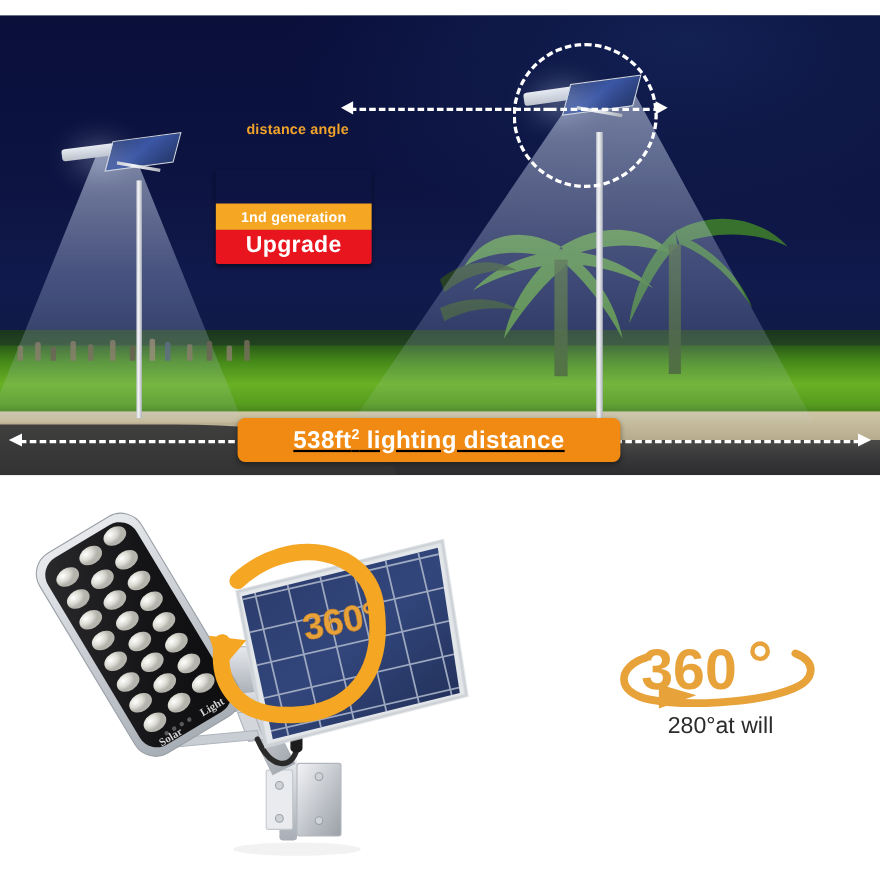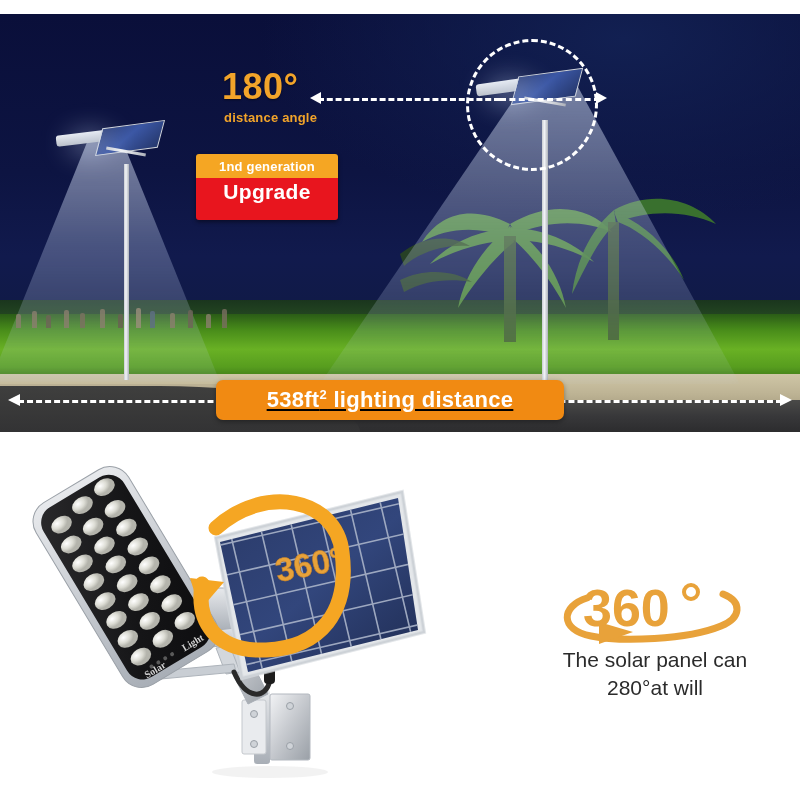--- a/index.html
+++ b/index.html
@@ -53,23 +53,23 @@
     border:1px solid #cfd5de;}
 
   
   .ann-180{position:absolute;left:222px;top:55px;color:#F2A42A;font-weight:bold;
     font-size:36px;letter-spacing:.5px;line-height:1;text-shadow:0 1px 2px rgba(0,0,0,.45);}
   .ann-180-sub{position:absolute;left:224px;top:96px;color:#F2A42A;font-size:13px;
     font-weight:bold;letter-spacing:.2px;}
   .badge-wrap{position:absolute;left:196px;top:140px;width:142px;border-radius:3px;overflow:hidden;
     box-shadow:0 2px 4px rgba(0,0,0,.45);}
   .badge-a{background:#F5A623;color:#ffffff;font-weight:bold;font-size:13px;text-align:center;
-    padding:5px 0 4px;letter-spacing:.2px;}
+    padding:5px 0 4px;letter-spacing:.2px;margin-top:31px;}
   .badge-b{background:#E8151E;color:#ffffff;font-weight:bold;font-size:21px;text-align:center;
-    padding:2px 0 16px;letter-spacing:.3px;}
+    padding:2px 0 5px;letter-spacing:.3px;}
 
   .dash-h{position:absolute;left:318px;top:84px;width:182px;height:0;
     border-top:3px dashed #ffffff;}
   .dash-arrow-l{position:absolute;left:310px;top:78px;width:0;height:0;
     border-top:6px solid transparent;border-bottom:6px solid transparent;border-right:11px solid #ffffff;}
   .dash-circle{position:absolute;left:466px;top:25px;width:126px;height:126px;
     border:3px dashed #ffffff;border-radius:50%;}
   .dash-h2{position:absolute;left:500px;top:84px;width:100px;height:0;border-top:3px dashed #ffffff;}
   .dash-arrow-r{position:absolute;left:596px;top:78px;width:0;height:0;
     border-top:6px solid transparent;border-bottom:6px solid transparent;border-left:11px solid #ffffff;}
@@ -159,21 +159,20 @@
     </div>
 
     <div>
       <div class="post" style="left:542px;top:106px;width:6px;height:262px;"></div>
       <div class="lamp-head" style="left:476px;top:66px;width:66px;height:12px;transform:rotate(-8deg);"></div>
       <div class="solar-pan" style="left:516px;top:58px;width:60px;height:27px;transform:skewX(-22deg) rotate(-8deg);"></div>
       <div class="post" style="left:524px;top:86px;width:42px;height:3px;transform:rotate(10deg);"></div>
       <div class="glow" style="left:486px;top:68px;width:48px;height:20px;"></div>
     </div>
 
-    <div class="ann-180">180°</div>
     <div class="ann-180-sub">distance angle</div>
 
     <div class="badge-wrap">
       <div class="badge-a">1nd generation</div>
       <div class="badge-b">Upgrade</div>
     </div>
 
     <div class="dash-arrow-l"></div>
     <div class="dash-h"></div>
     <div class="dash-circle"></div>
@@ -319,17 +318,16 @@
 
     <div class="right-text">
       <div class="logo360">
         <svg width="200" height="74" viewBox="0 0 200 74" style="display:block;margin:0 auto;">
           <path d="M32 26 C6 34 4 58 36 64 C66 70 132 68 166 54 C186 46 188 30 168 22" fill="none" stroke="#E8A23A" stroke-width="7" stroke-linecap="round"></path>
           <polygon points="44,50 78,60 44,72" fill="#E8A23A"></polygon>
           <text x="28" y="54" font-family="Liberation Sans, sans-serif" font-size="52" font-weight="bold" fill="#E8A23A">360</text>
           <circle cx="136" cy="20" r="7" fill="none" stroke="#E8A23A" stroke-width="4"></circle>
         </svg>
       </div>
-      <div class="cap">The solar panel can</div>
       <div class="cap">280°at will</div>
     </div>
   </div>
 </div>
 
 </body></html>

